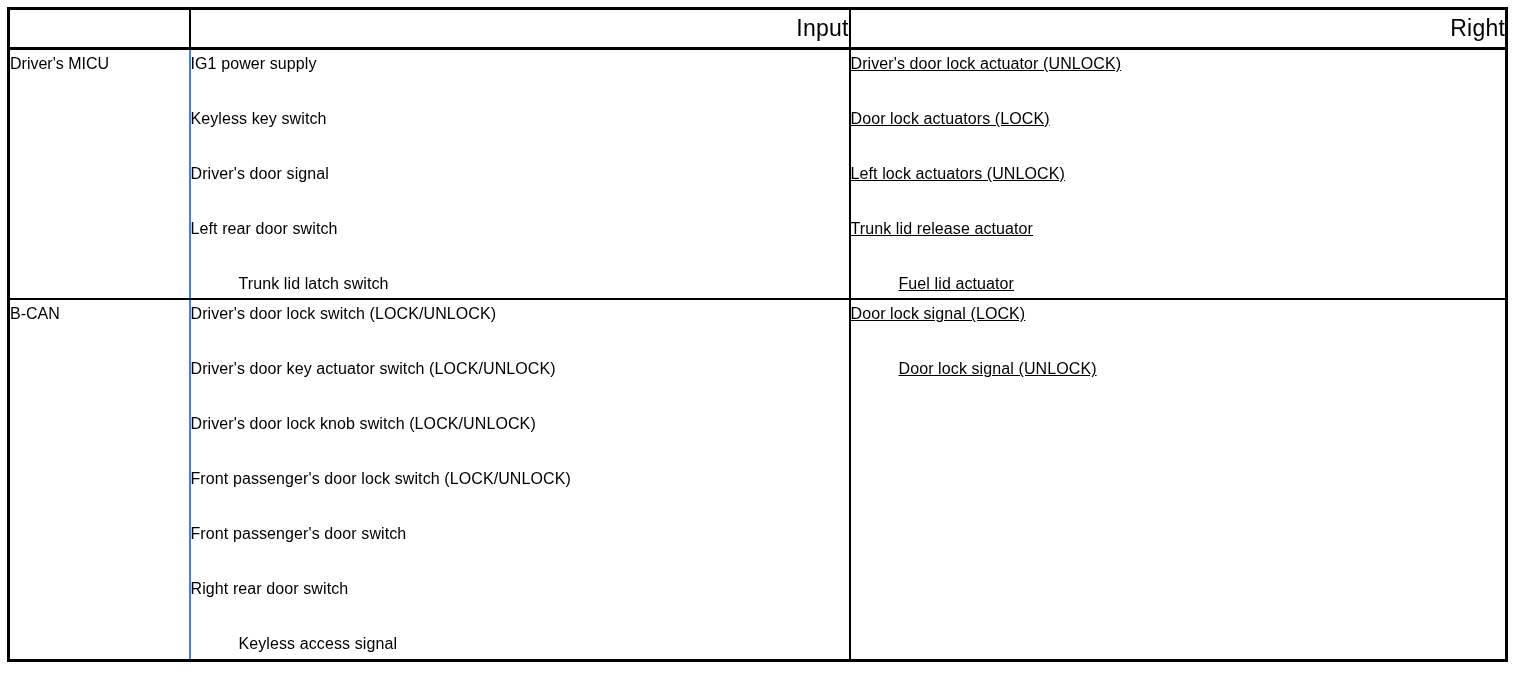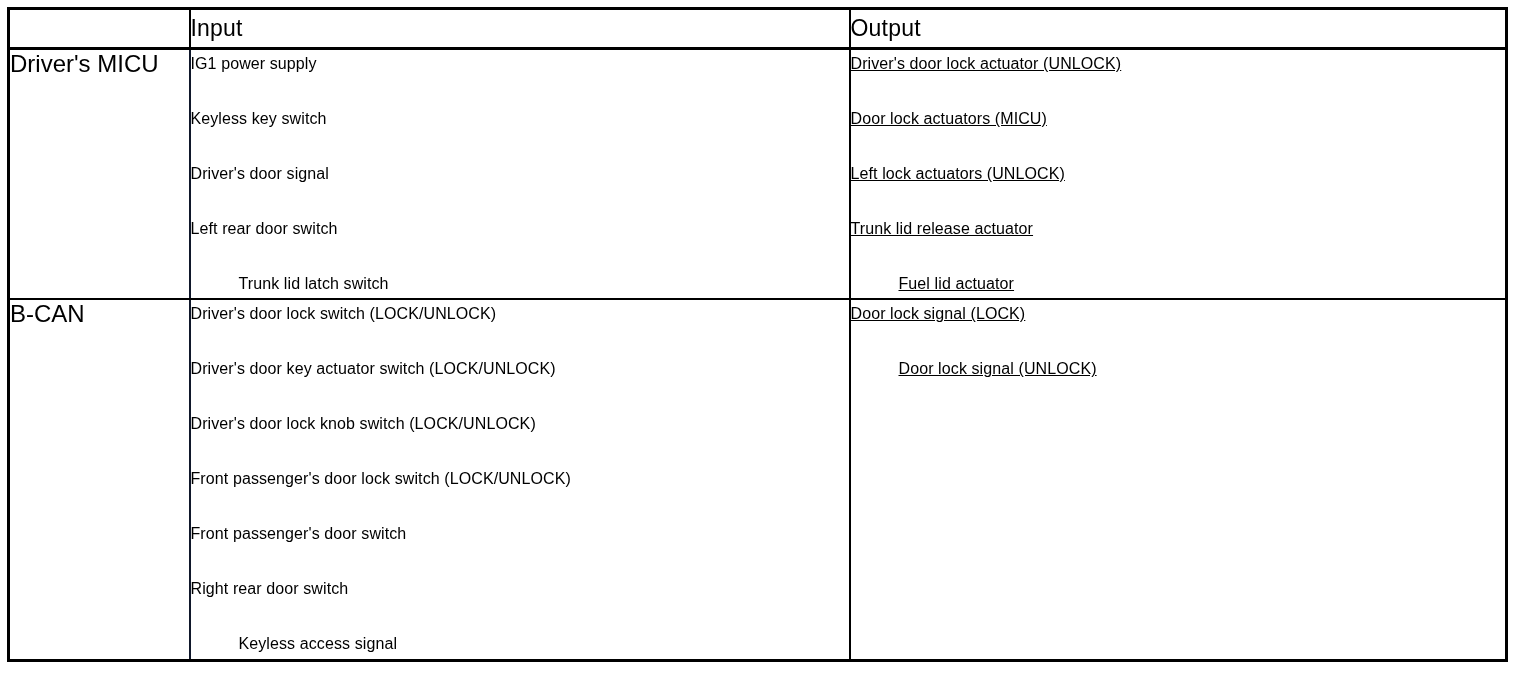--- a/index.html
+++ b/index.html
@@ -43,39 +43,39 @@
 
   
   col.c-system { width: 181px; }
   col.c-input  { width: 660px; }
   col.c-output { width: 657px; }
 
   
   .hdr-cell {
     height: 37px;
     border-bottom: 3px solid #000;
-    text-align: left;
+    text-align: right;
     vertical-align: middle;
     font-size: 23px;
     line-height: 37px;
     letter-spacing: 0.2px;
   }
   .hdr-blank {
     height: 37px;
     border-bottom: 3px solid #000;
     border-right: 2px solid #000;
   }
   .hdr-cell.with-left { border-right: 2px solid #000; }
   .hdr-cell.last { border-right: none; }
 
   
   .sys-cell {
-    border-right: 2px solid #0f172a;
+    border-right: 2px solid #3b82f6;
     padding: 6px 0 0 6px;
-    font-size: 24px;
+    font-size: 16px;
     line-height: 28px;
     white-space: nowrap;
   }
   .list-cell {
     border-right: 2px solid #000;
     padding: 6px 0 0 8px;
   }
   .list-cell.last { border-right: none; text-decoration: underline; }
 
   .row-micu .sys-cell,
@@ -104,21 +104,21 @@
     <colgroup>
       <col class="c-system">
       <col class="c-input">
       <col class="c-output">
     </colgroup>
 
     <thead>
       <tr>
         <th class="hdr-blank"></th>
         <th class="hdr-cell with-left">Input</th>
-        <th class="hdr-cell last">Output</th>
+        <th class="hdr-cell last">Right</th>
       </tr>
     </thead>
 
     <tbody>
 
       <tr class="row-micu">
         <td class="sys-cell">Driver's MICU</td>
 
         <td class="list-cell">
           <ul class="item-list">
@@ -126,21 +126,21 @@
             <li>Keyless key switch</li>
             <li>Driver's door signal</li>
             <li>Left rear door switch</li>
             <li>Trunk lid latch switch</li>
           </ul>
         </td>
 
         <td class="list-cell last">
           <ul class="item-list">
             <li>Driver's door lock actuator (UNLOCK)</li>
-            <li>Door lock actuators (MICU)</li>
+            <li>Door lock actuators (LOCK)</li>
             <li>Left lock actuators (UNLOCK)</li>
             <li>Trunk lid release actuator</li>
             <li>Fuel lid actuator</li>
           </ul>
         </td>
       </tr>
 
       <tr class="row-bcan">
         <td class="sys-cell">B-CAN</td>
 

